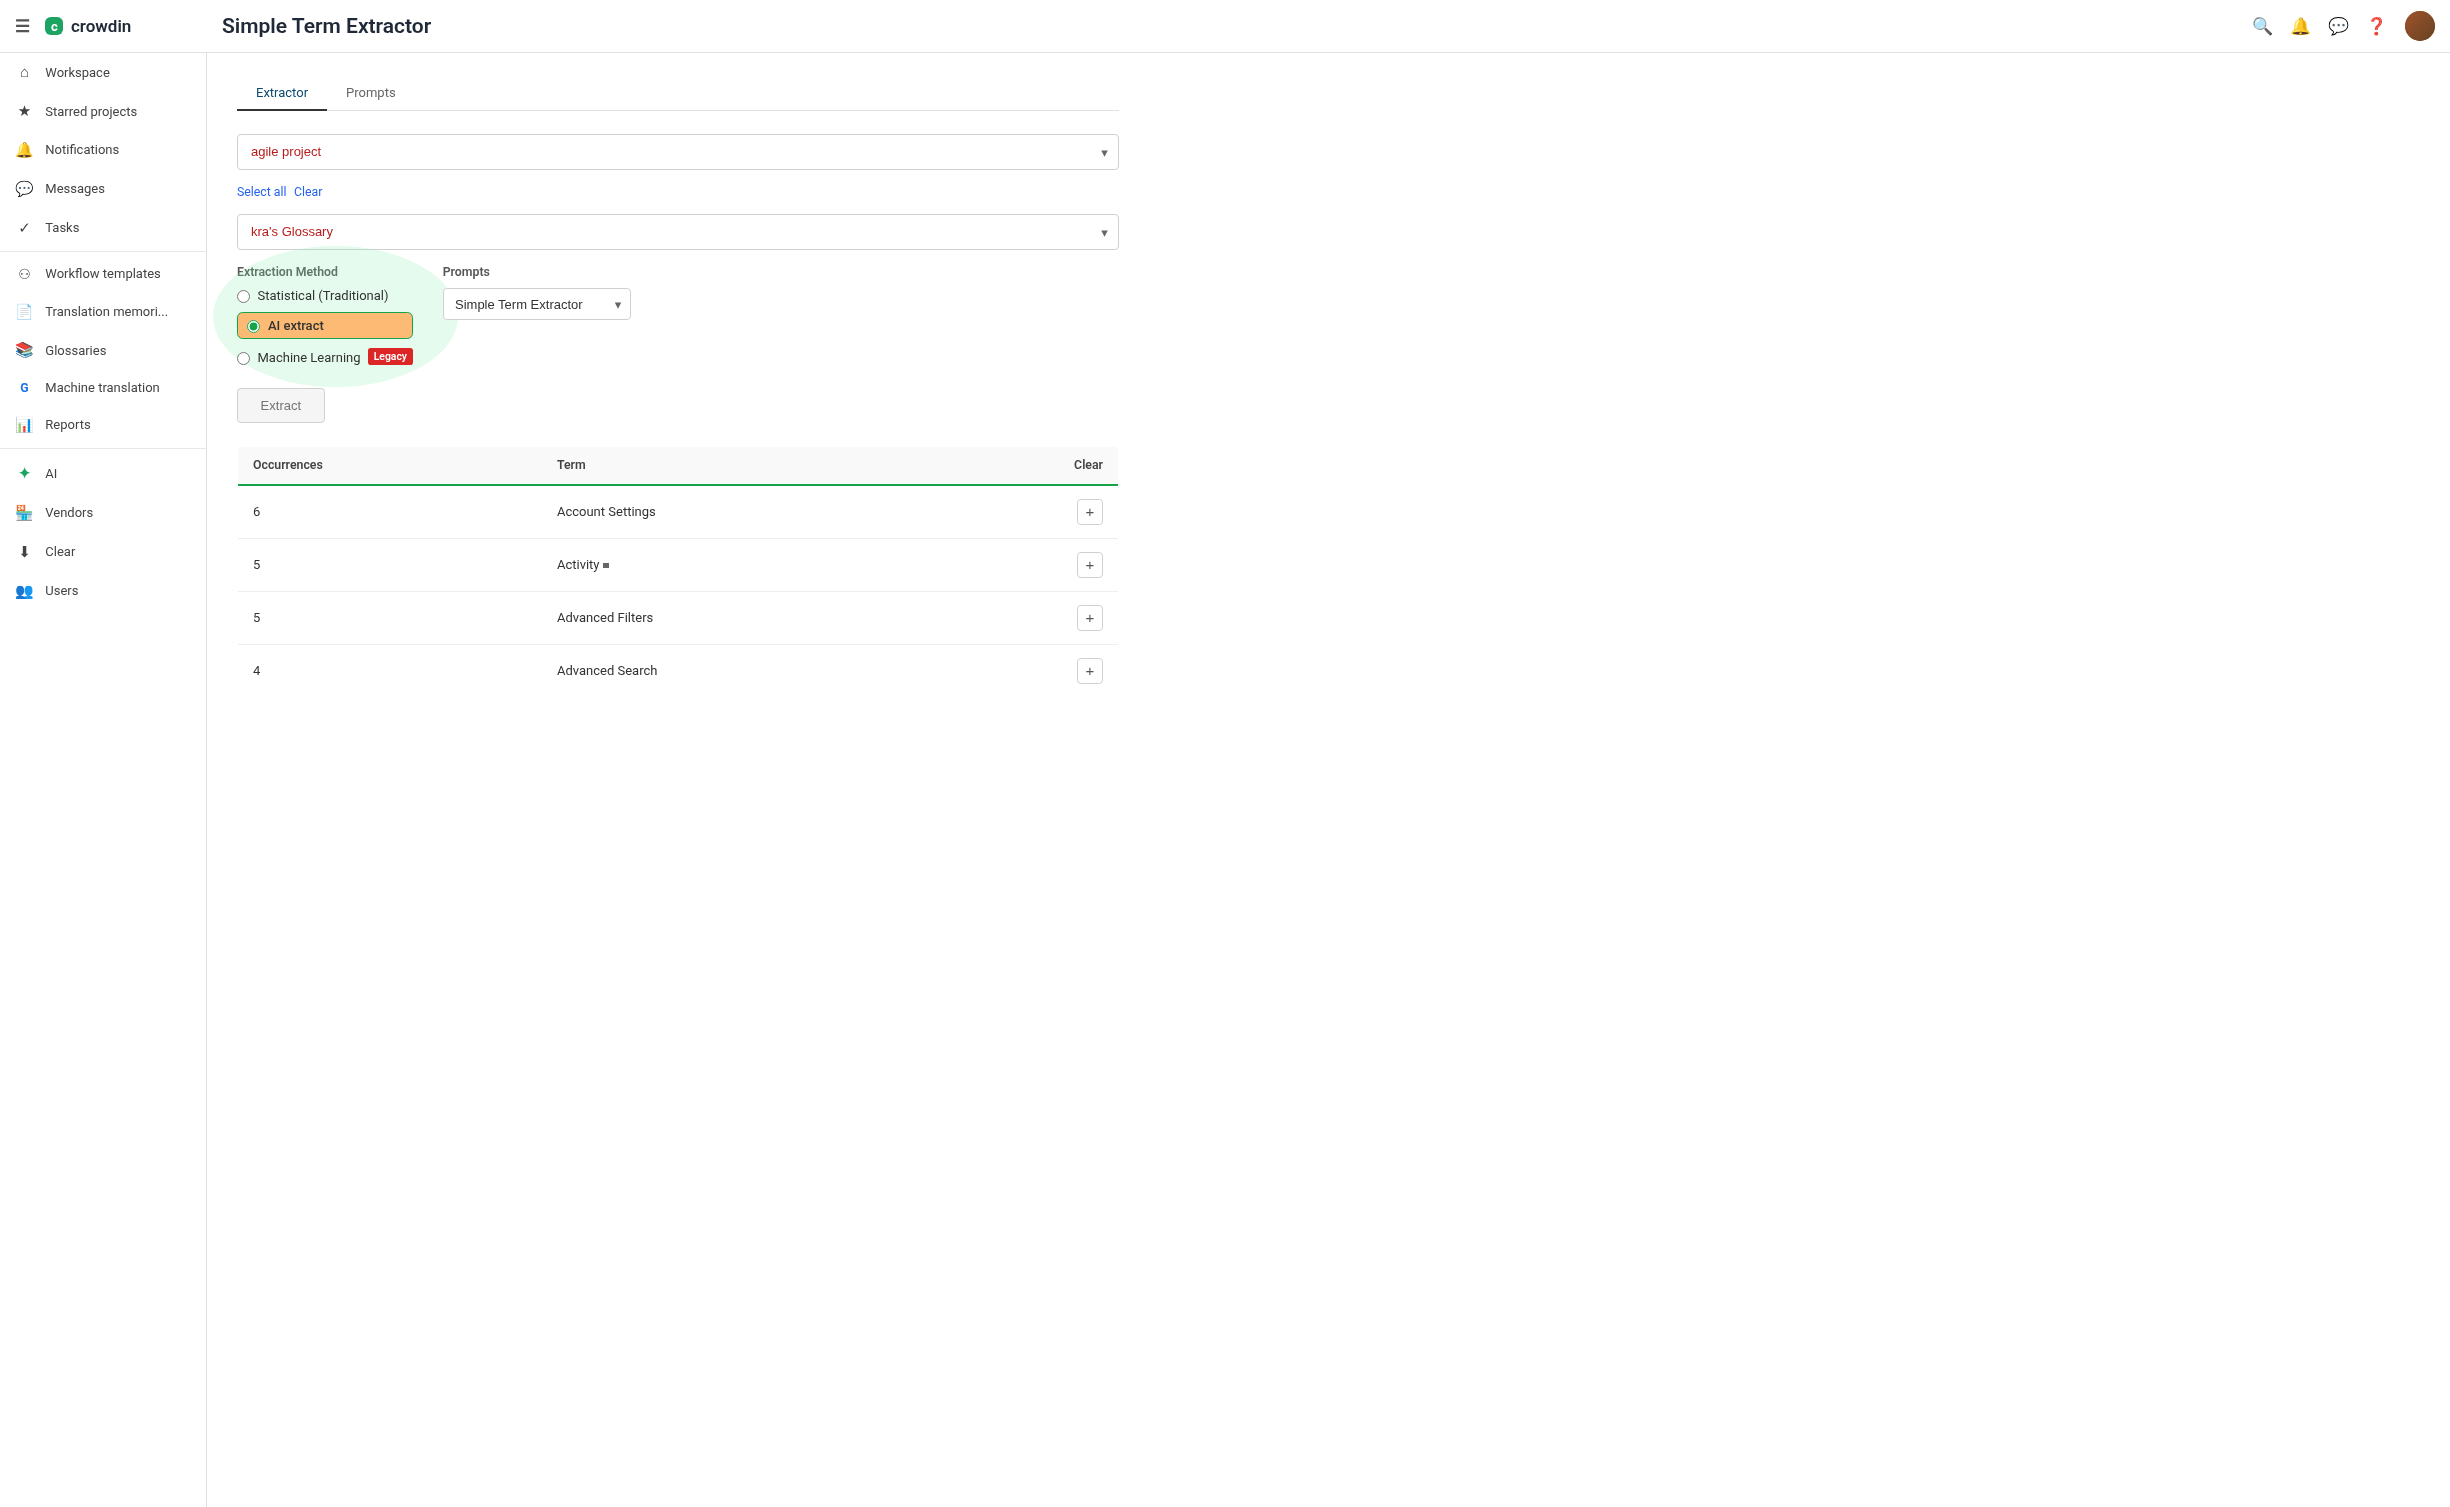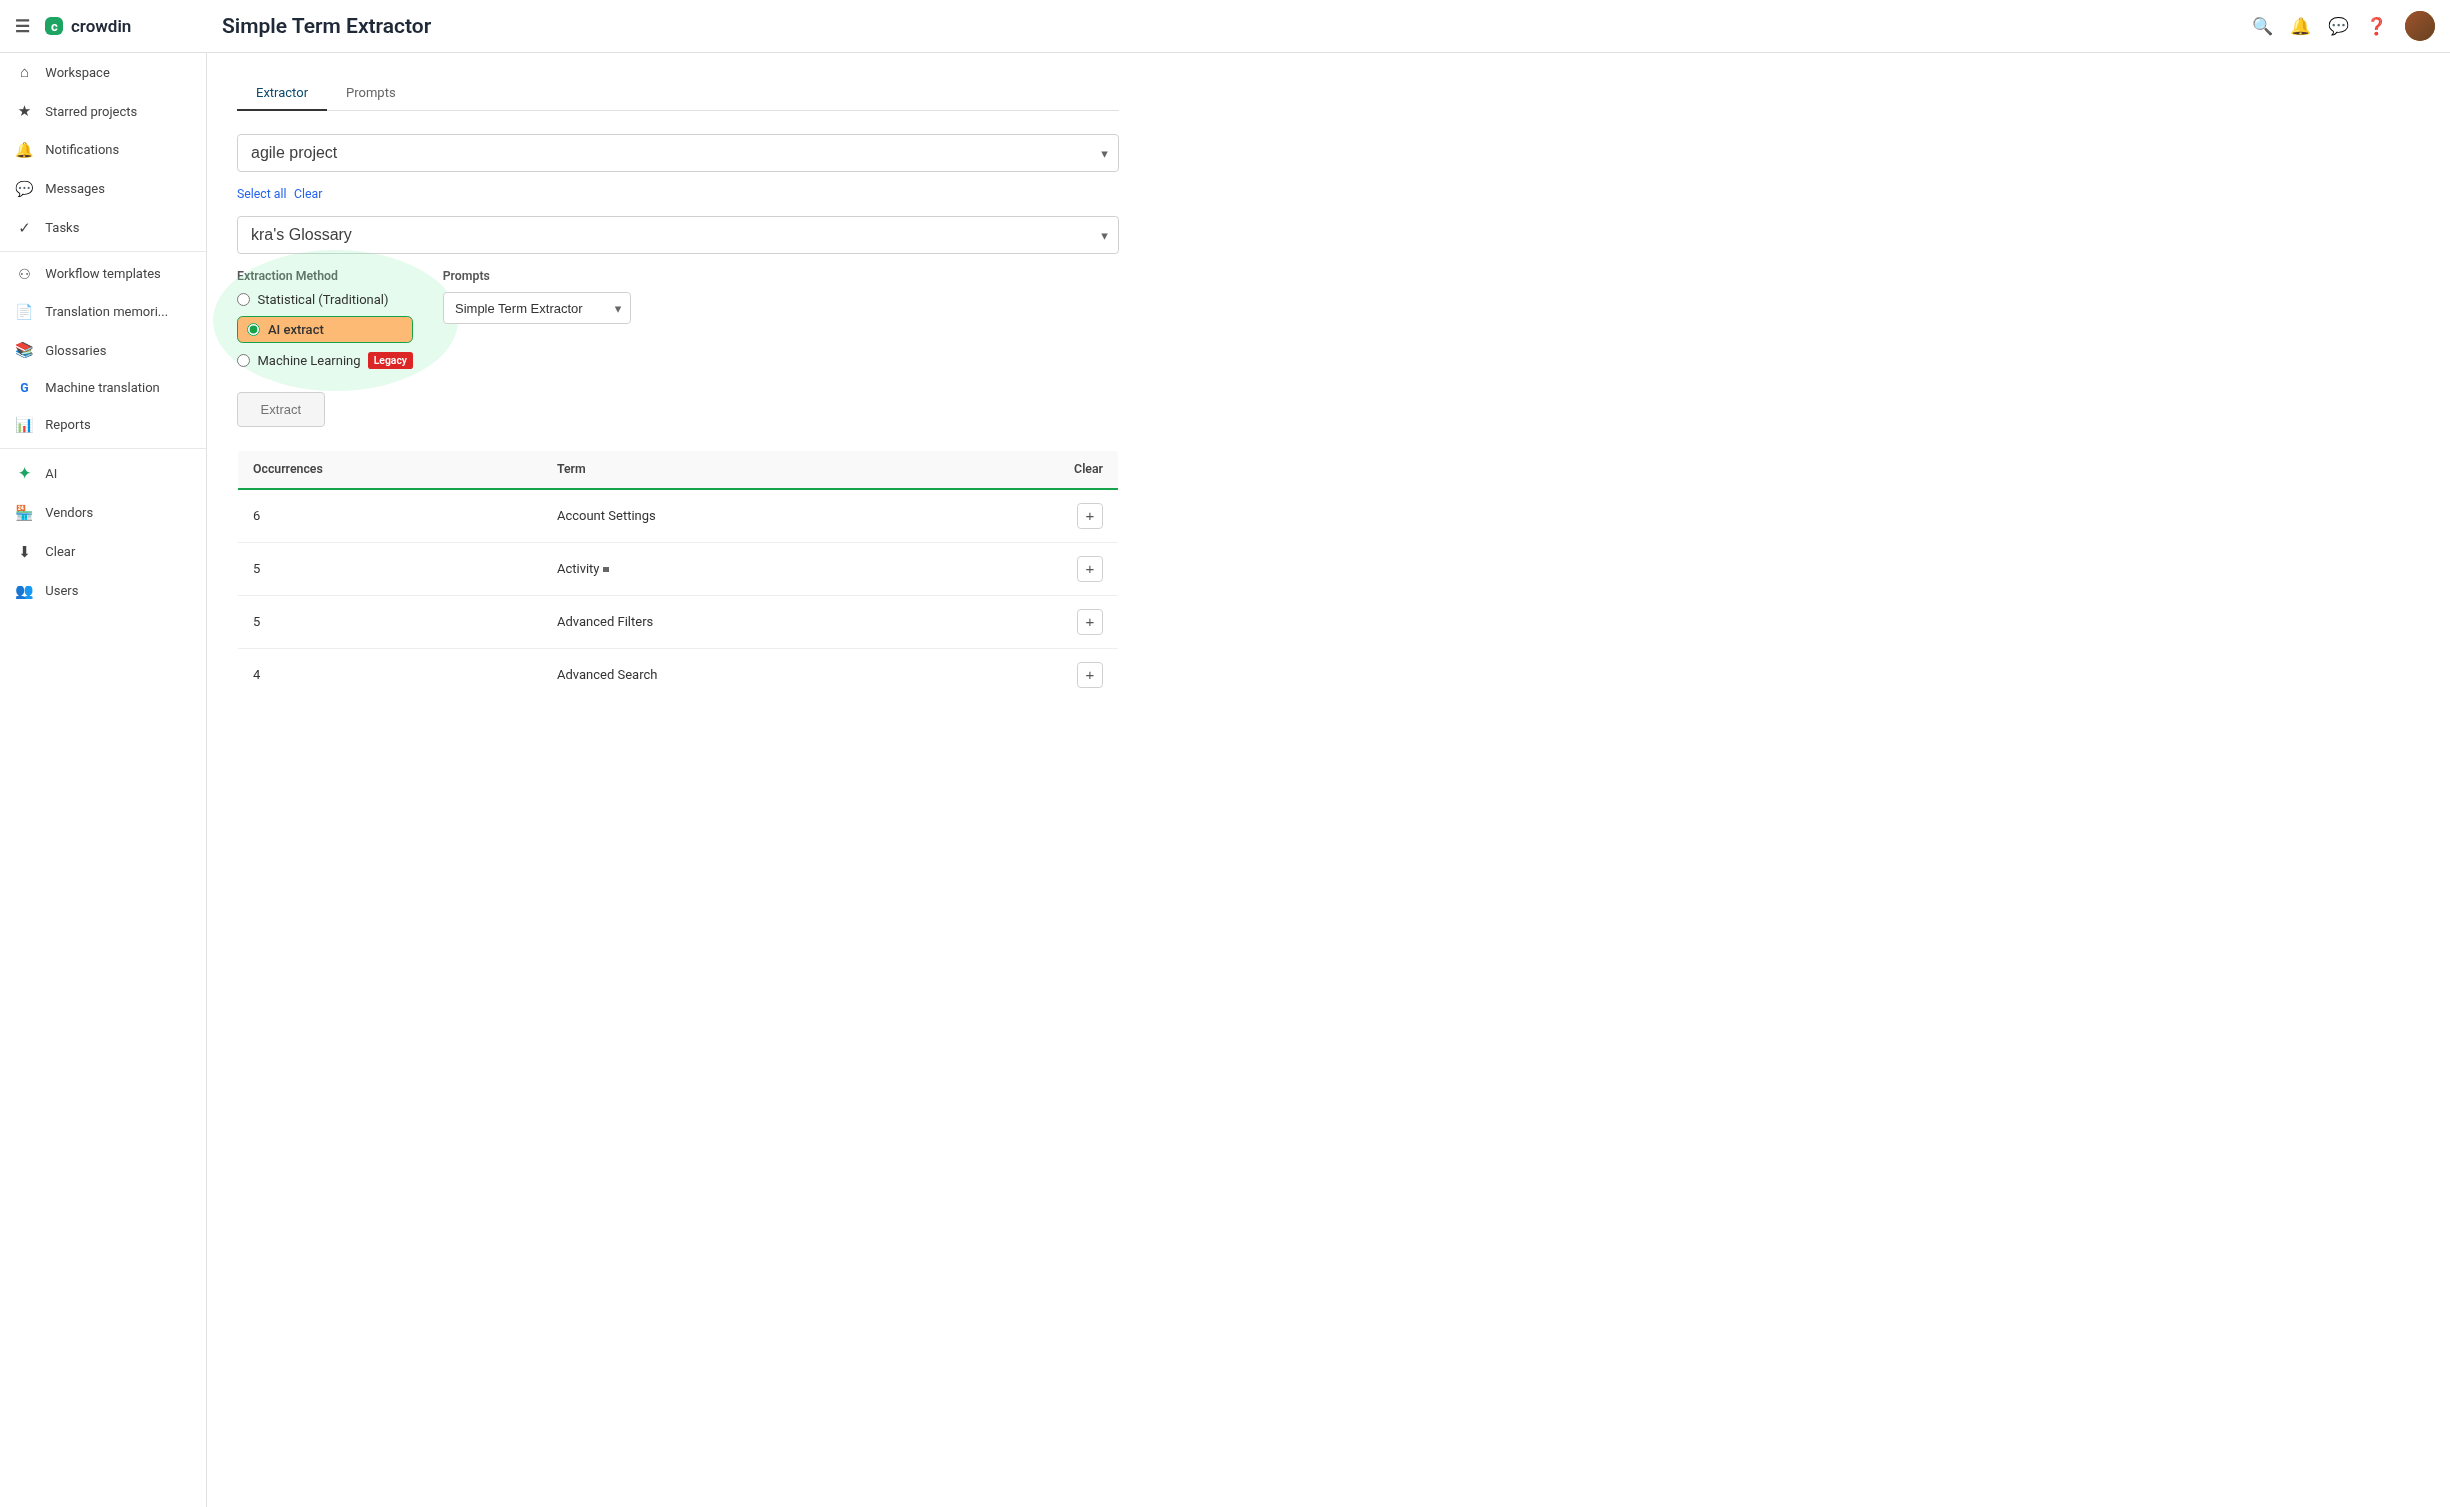--- a/index.html
+++ b/index.html
@@ -30,37 +30,37 @@
 
     
     .tabs { display: flex; border-bottom: 0.9px solid #e0e0e0; margin-bottom: 22.6px; }
     .tab { padding: 9.4px 19px; cursor: pointer; font-size: 13px; color: #666; border-bottom: 2.8px solid transparent; margin-bottom: -0.9px; }
     .tab.active { color: #0c4a6e; font-weight: 400; border-bottom: 2.8px solid #333; }
 
     
     .form-group { margin-bottom: 15px; }
     .select-wrapper { position: relative; }
     .select-wrapper::after { content: '▾'; position: absolute; right: 11.3px; top: 50%; transform: translateY(-50%); color: #666; pointer-events: none; }
-    .select-wrapper select { width: 100%; padding: 9.4px 13px; border: 0.9px solid #d0d0d0; border-radius: 3.8px; font-size: 16px; color: #404040; background: #fff; appearance: none; cursor: pointer; }
+    .select-wrapper select { width: 100%; padding: 9.4px 13px; border: 0.9px solid #d0d0d0; border-radius: 3.8px; font-size: 13px; color: #b91c1c; background: #fff; appearance: none; cursor: pointer; }
 
     
     .tag-input { width: 100%; padding: 7.5px 13px; border: 0.9px solid #d0d0d0; border-radius: 3.8px; font-size: 13px; display: flex; align-items: center; flex-wrap: wrap; gap: 5.7px; min-height: 38px; cursor: pointer; position: relative; }
     .tag-input::after { content: '▾'; position: absolute; right: 11.3px; top: 50%; transform: translateY(-50%); color: #666; }
     .tag { background: #f0f0f0; border: 0.9px solid #d0d0d0; border-radius: 2.8px; padding: 1.9px 5.7px; font-size: 11.3px; display: flex; align-items: center; gap: 3.8px; }
     .tag-close { cursor: pointer; color: #888; font-size: 10.4px; }
 
     .select-actions { display: flex; gap: 7.5px; margin-top: 5.7px; margin-bottom: 15px; }
     .select-action-link { color: #2563eb; font-size: 12.3px; cursor: pointer; text-decoration: none; }
 
     
     .extraction-section { display: flex; gap: 30px; align-items: flex-start; margin-bottom: 22.6px; }
     .extraction-method { position: relative; }
     .extraction-label { font-size: 12.3px; font-weight: 600; color: #555; margin-bottom: 9.4px; }
     .radio-group { display: flex; flex-direction: column; gap: 7.5px; }
-    .radio-option { display: flex; align-items: center; gap: 7.5px; font-size: 13px; color: #333; cursor: pointer; }
+    .radio-option { display: flex; align-items: flex-end; gap: 7.5px; font-size: 13px; color: #333; cursor: pointer; }
     .radio-option input[type="radio"] { cursor: pointer; accent-color: #16a34a; }
     .radio-option.selected { font-weight: 500; }
 
     .legacy-badge { background: #dc2626; color: #fff; font-size: 10.4px; padding: 1.9px 5.7px; border-radius: 2.8px; font-weight: 600; }
 
     
     .prompts-section { }
     .prompts-label { font-size: 12.3px; font-weight: 600; color: #555; margin-bottom: 9.4px; }
     .prompts-select { position: relative; display: inline-block; }
     .prompts-select select { padding: 7.5px 30px 7.5px 11.3px; border: 0.9px solid #d0d0d0; border-radius: 3.8px; font-size: 13px; color: #333; background: #fff; appearance: none; cursor: pointer; min-width: 188px; }

